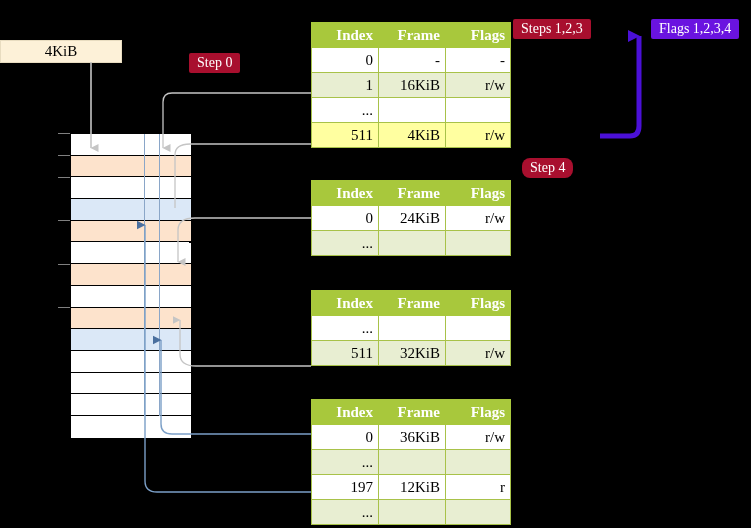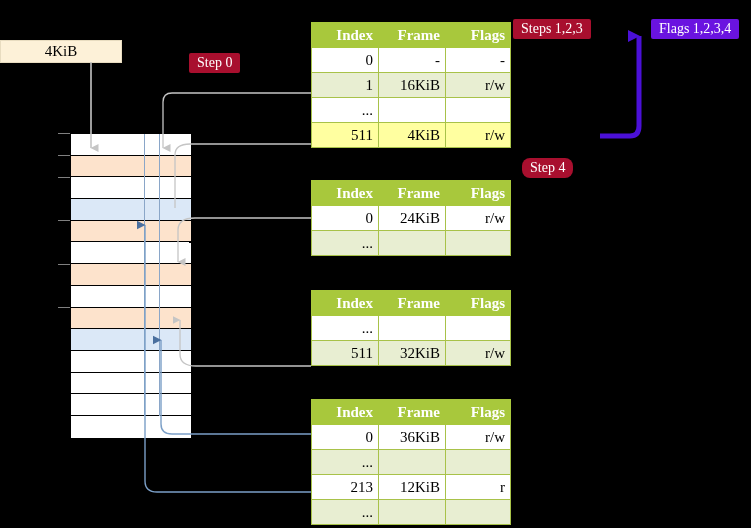--- a/index.html
+++ b/index.html
@@ -302,21 +302,21 @@
       <td>0</td>
       <td>36KiB</td>
       <td>r/w</td>
     </tr>
     <tr class="alt">
       <td>...</td>
       <td></td>
       <td></td>
     </tr>
     <tr class="white">
-      <td>213</td>
+      <td>197</td>
       <td>12KiB</td>
       <td>r</td>
     </tr>
     <tr class="alt">
       <td>...</td>
       <td></td>
       <td></td>
     </tr>
   </tbody>
     </table>

